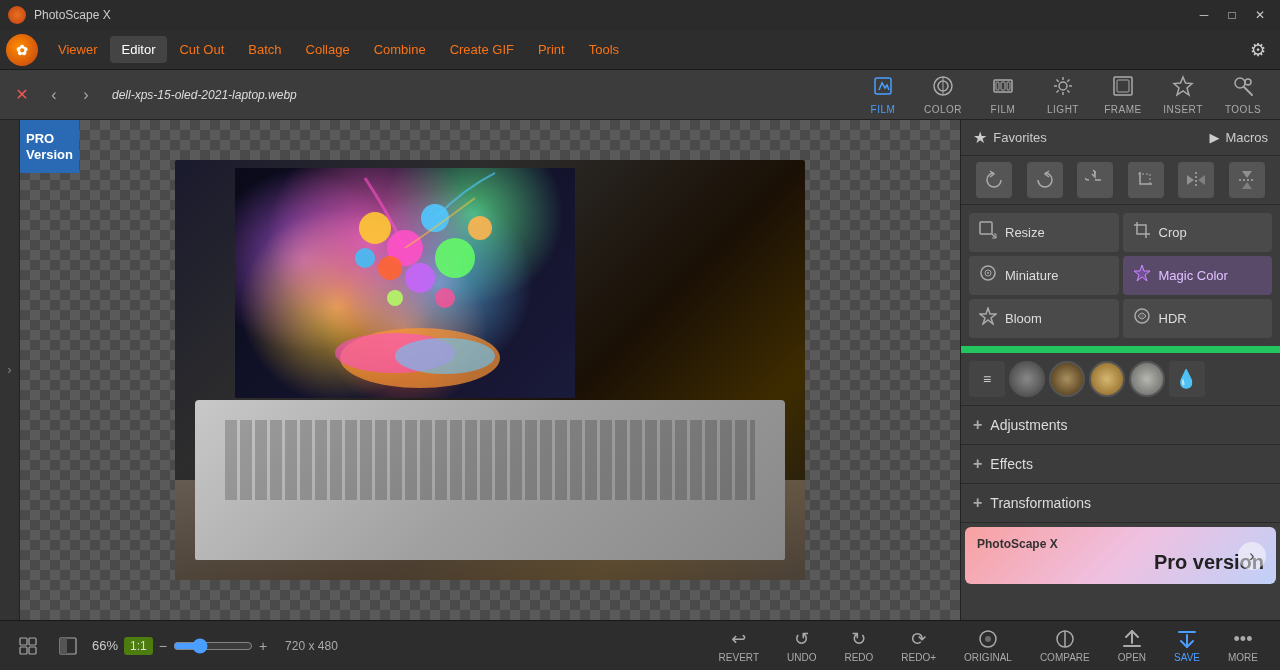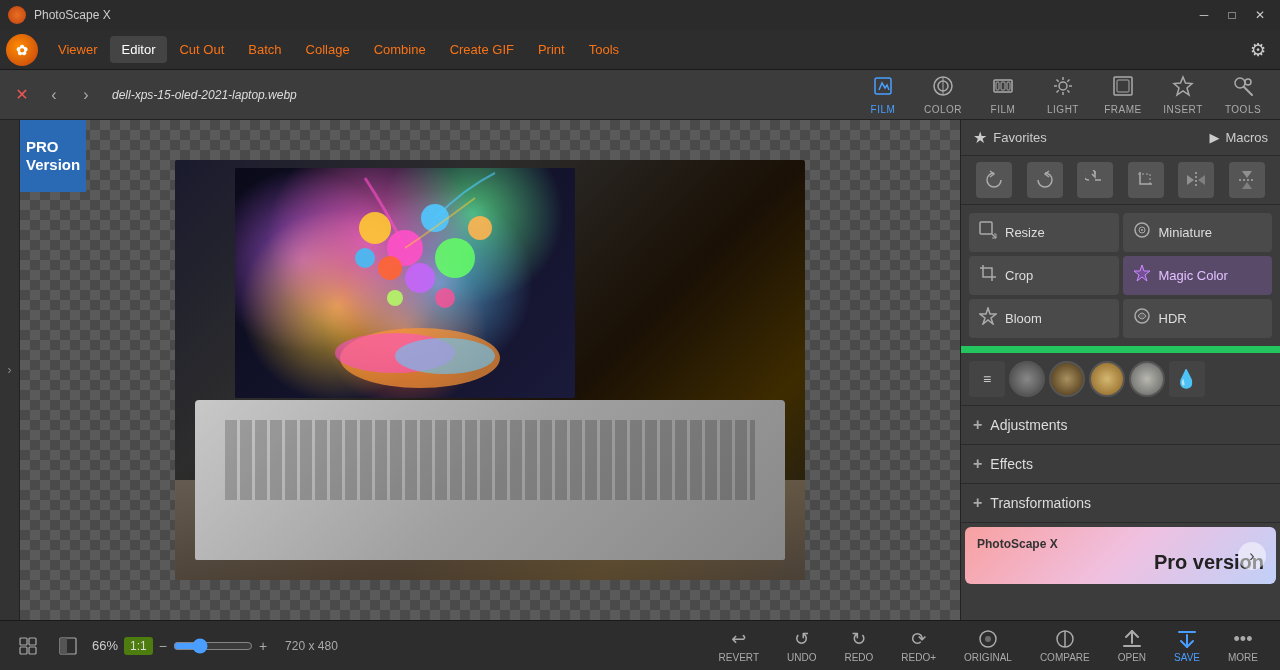--- a/index.html
+++ b/index.html
@@ -160,23 +160,23 @@
       align-items: center;
       justify-content: center;
       position: relative;
       overflow: hidden;
     }
     .pro-badge {
       position: absolute;
       top: 0; left: 0;
       background: #2a6ab5;
       color: white;
-      font-size: 15px;
+      font-size: 13px;
       font-weight: bold;
-      padding: 18px 6px;
+      padding: 11px 6px;
       line-height: 1.2;
       z-index: 10;
     }
     #laptop-image {
       width: 630px;
       height: 420px;
       background: linear-gradient(135deg, #1a1a2e 0%, #2d2d2d 30%, #1a1005 60%, #3d2b00 80%, #1a1a1a 100%);
       position: relative;
       overflow: hidden;
       border-radius: 2px;
@@ -635,35 +635,35 @@
               <rect x="1" y="1" width="12" height="12" rx="1" stroke="#aaa" stroke-width="1.5" fill="none"></rect>
               <path d="M13 13 L17 17" stroke="#aaa" stroke-width="1.5"></path>
               <path d="M15 13 L17 13 L17 17 L13 17" stroke="#aaa" stroke-width="1" fill="none"></path>
             </svg>
         </span>
         <span>Resize</span>
       </button>
       <button class="action-btn">
         <span class="action-icon">
           <svg width="18" height="18" viewBox="0 0 18 18">
+              <path d="M4 1 L4 13 L17 13" stroke="#aaa" stroke-width="1.5" fill="none"></path>
+              <path d="M1 4 L13 4 L13 17" stroke="#aaa" stroke-width="1.5" fill="none"></path>
+            </svg>
+        </span>
+        <span>Crop</span>
+      </button>
+      <button class="action-btn">
+        <span class="action-icon">
+          <svg width="18" height="18" viewBox="0 0 18 18">
               <circle cx="9" cy="9" r="7" stroke="#aaa" stroke-width="1.5" fill="none"></circle>
               <circle cx="9" cy="9" r="3" stroke="#aaa" stroke-width="1" fill="none"></circle>
               <circle cx="9" cy="9" r="1" fill="#aaa"></circle>
             </svg>
         </span>
         <span>Miniature</span>
-      </button>
-      <button class="action-btn">
-        <span class="action-icon">
-          <svg width="18" height="18" viewBox="0 0 18 18">
-              <path d="M4 1 L4 13 L17 13" stroke="#aaa" stroke-width="1.5" fill="none"></path>
-              <path d="M1 4 L13 4 L13 17" stroke="#aaa" stroke-width="1.5" fill="none"></path>
-            </svg>
-        </span>
-        <span>Crop</span>
       </button>
       <button class="action-btn highlighted">
         <span class="action-icon">
           <svg width="18" height="18" viewBox="0 0 18 18">
               <polygon points="9,1 11,7 17,7 12,11 14,17 9,13 4,17 6,11 1,7 7,7" stroke="#cc88ff" stroke-width="1" fill="rgba(180,100,255,0.3)"></polygon>
             </svg>
         </span>
         <span>Magic Color</span>
       </button>
       <button class="action-btn">

